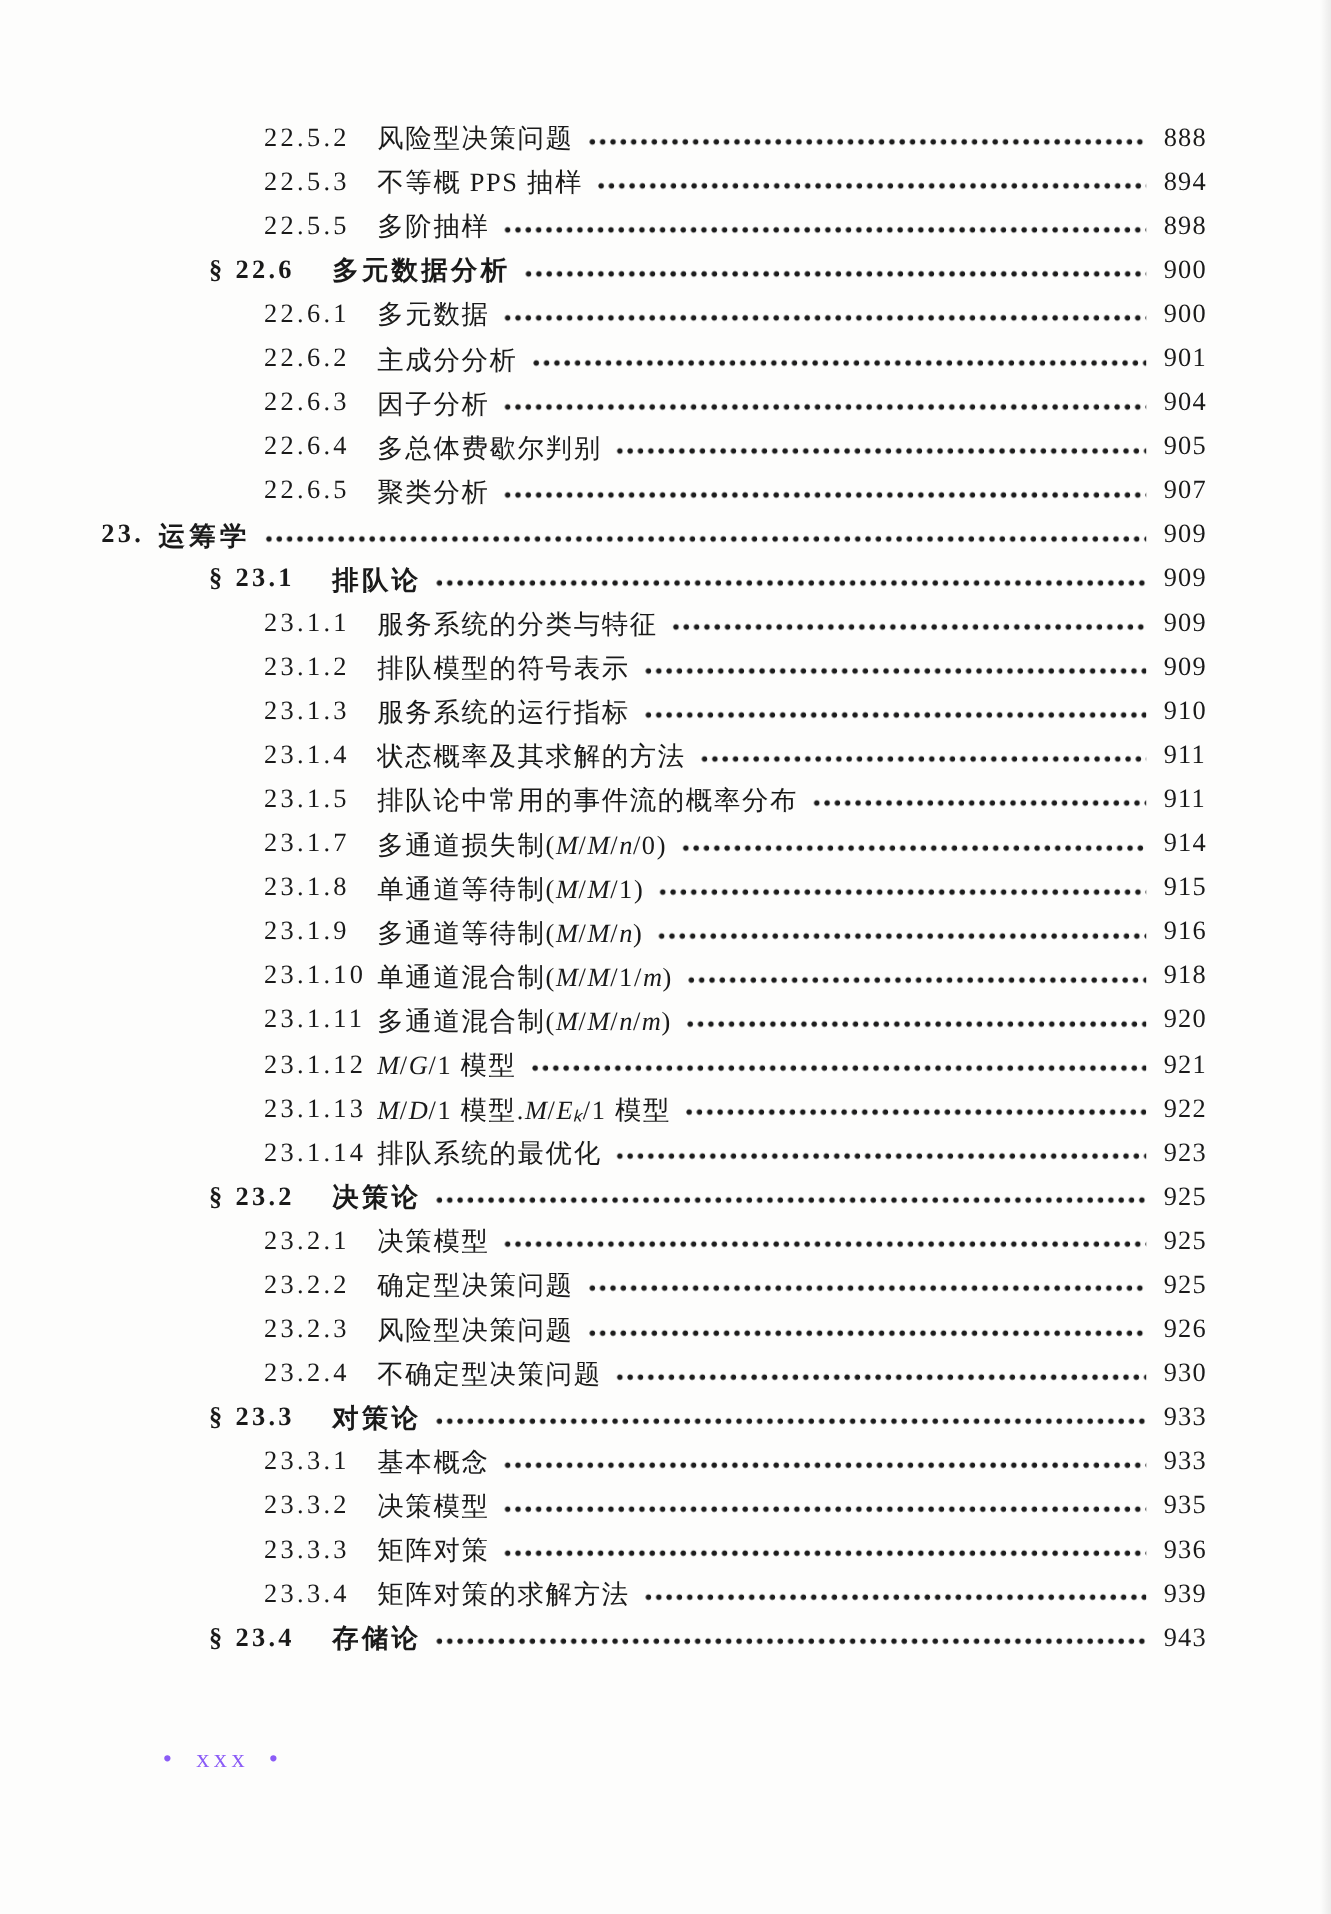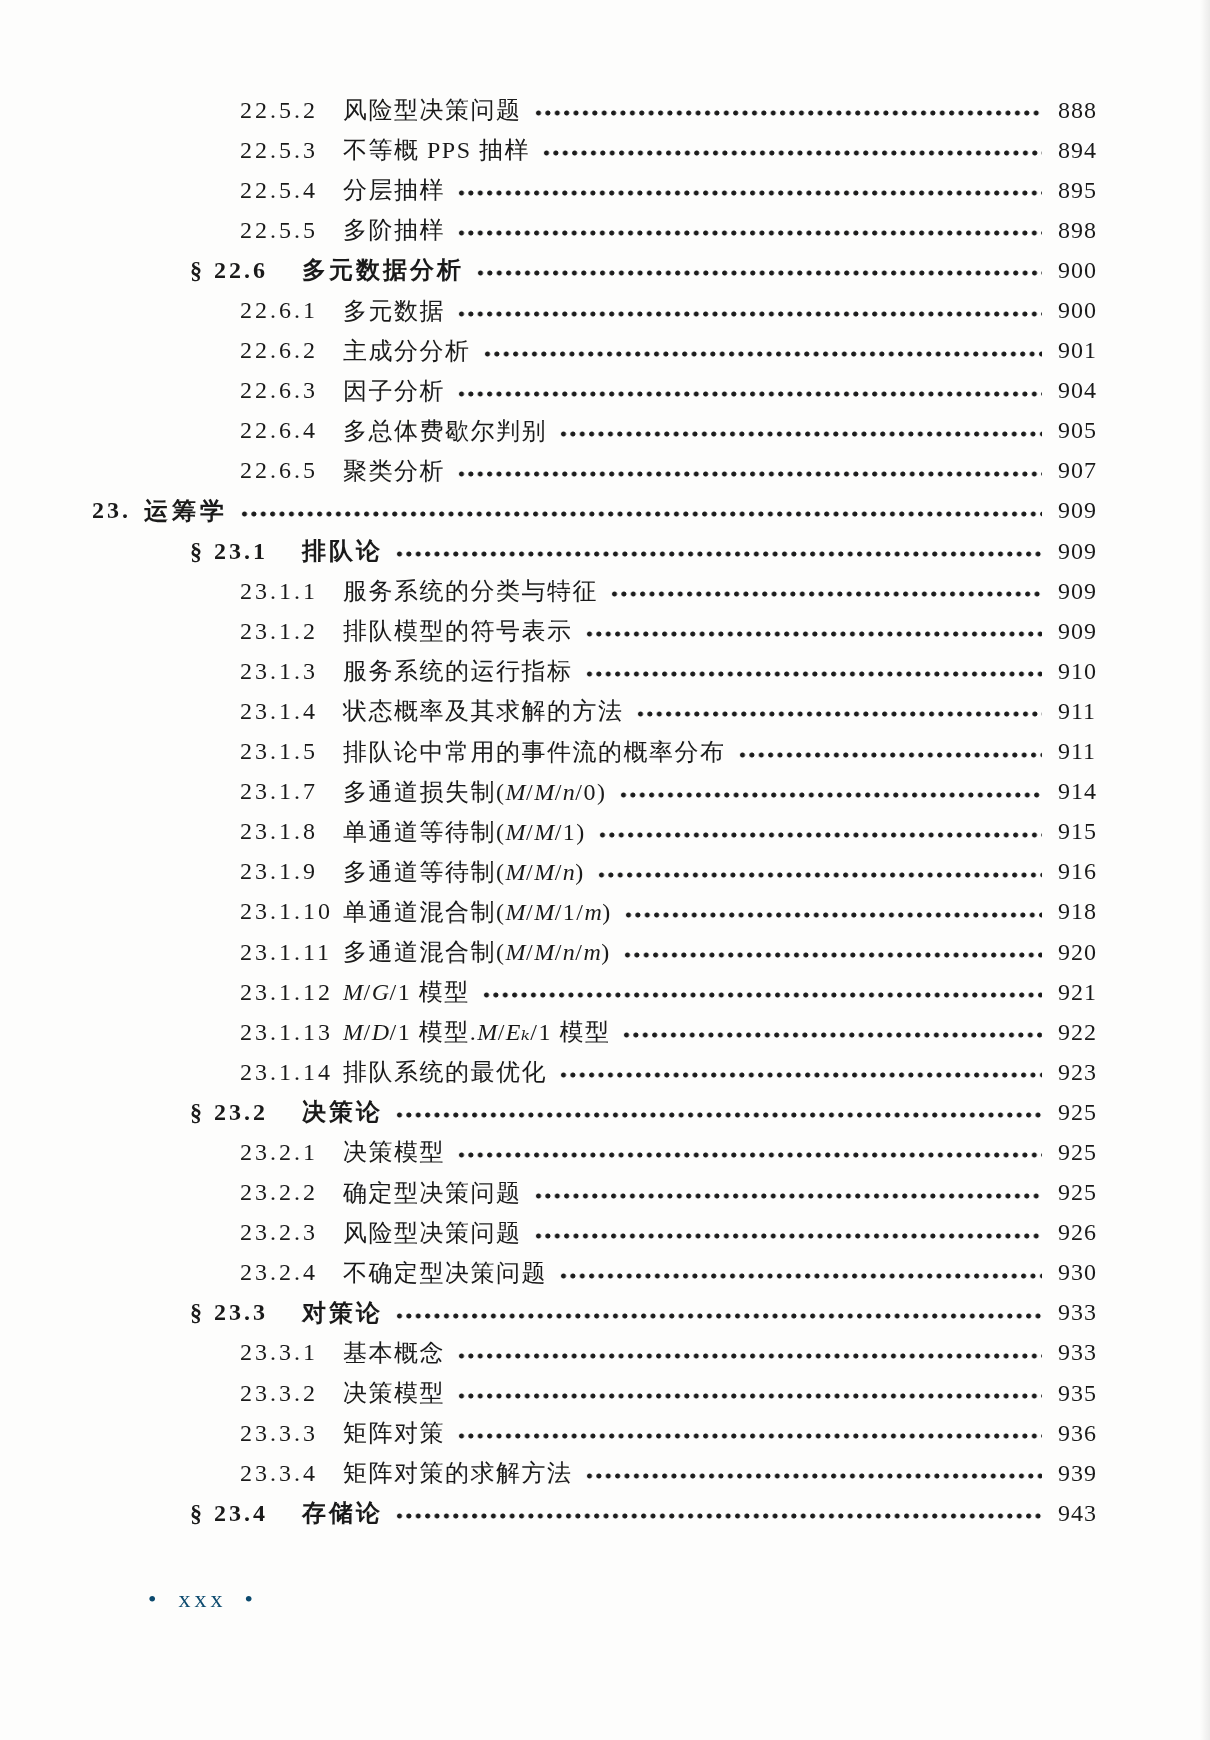--- a/index.html
+++ b/index.html
@@ -10,21 +10,21 @@
     color:#1a1a1a;
     position:relative;overflow:hidden;
   }
   .page{position:absolute;inset:0;}
   
   .edge-shade{
     position:absolute;top:0;right:0;bottom:0;width:10px;
     background:linear-gradient(to left,rgba(0,0,0,0.07),rgba(0,0,0,0));
     pointer-events:none;
   }
-  .toc{position:absolute;top:90px;left:0;width:1100px;}
+  .toc{position:absolute;top:106px;left:0;width:1100px;font-family:Liberation Serif, serif;}
   .row{display:flex;align-items:center;height:40.1px;font-size:24px;}
   .num{letter-spacing:3px;white-space:pre;flex:0 0 auto;}
   .title{letter-spacing:1.5px;white-space:pre;flex:0 0 auto;}
   .title i{font-style:italic;letter-spacing:0.5px;}
   
   .lv1 .num{margin-left:92px;width:52px;font-weight:bold;}
   .lv1 .title{font-weight:bold;letter-spacing:4px;}
   
   .lv2 .num{margin-left:190px;width:112px;font-weight:bold;}
   .lv2 .title{font-weight:bold;letter-spacing:3px;}
@@ -34,45 +34,39 @@
   .dots{
     flex:1 1 auto;align-self:center;height:8px;
     margin-left:12px;margin-right:8px;margin-top:6px;
     background-image:radial-gradient(circle at 4.5px 4px,#1c1c1c 2.1px,rgba(0,0,0,0) 2.9px);
     background-size:9.4px 8px;background-repeat:repeat-x;background-position:0 50%;
     min-width:12px;
   }
   .pagenum{flex:0 0 42px;width:42px;margin-left:8px;text-align:left;font-size:24px;letter-spacing:1px;}
   .footer{
     position:absolute;top:1586px;left:148px;
-    font-size:24px;letter-spacing:4px;word-spacing:8px;color:#0c4a6e;text-align:right;
+    font-size:24px;letter-spacing:4px;word-spacing:8px;color:#8b5cf6;text-align:right;
   }
 </style>
 </head>
 <body>
 
 <div class="page">
   <div class="toc">
       <div class="row lv3">
         <span class="num">22.5.2</span>
         <span class="title">风险型决策问题</span>
         <span class="dots"></span>
         <span class="pagenum">888</span>
       </div>
       <div class="row lv3">
         <span class="num">22.5.3</span>
         <span class="title">不等概 PPS 抽样</span>
         <span class="dots"></span>
         <span class="pagenum">894</span>
-      </div>
-      <div class="row lv3">
-        <span class="num">22.5.4</span>
-        <span class="title">分层抽样</span>
-        <span class="dots"></span>
-        <span class="pagenum">895</span>
       </div>
       <div class="row lv3">
         <span class="num">22.5.5</span>
         <span class="title">多阶抽样</span>
         <span class="dots"></span>
         <span class="pagenum">898</span>
       </div>
       <div class="row lv2">
         <span class="num">§ 22.6</span>
         <span class="title">多元数据分析</span>

